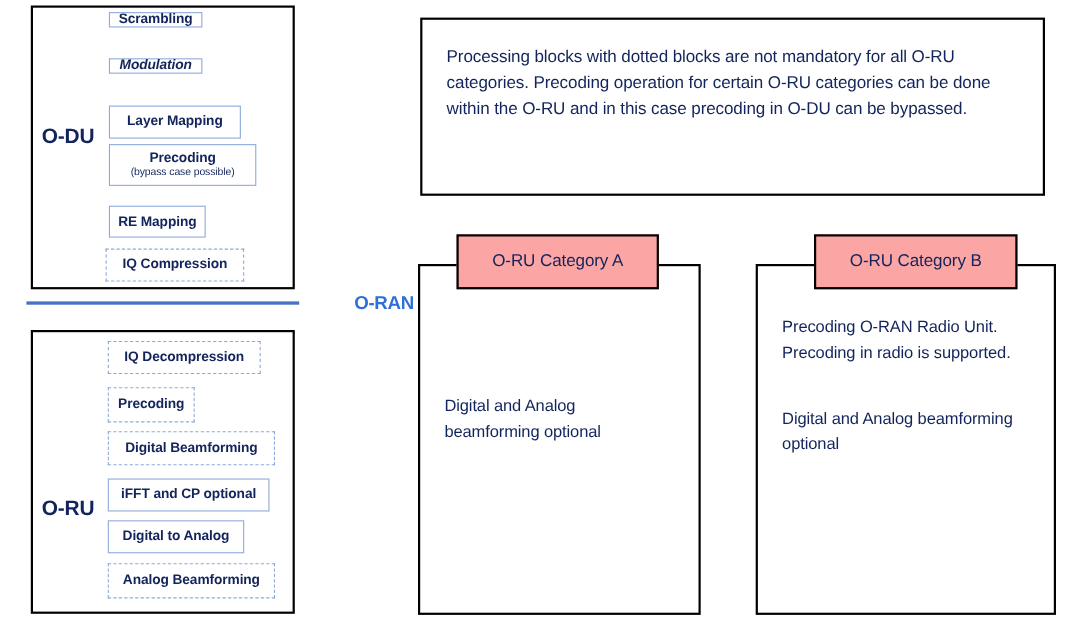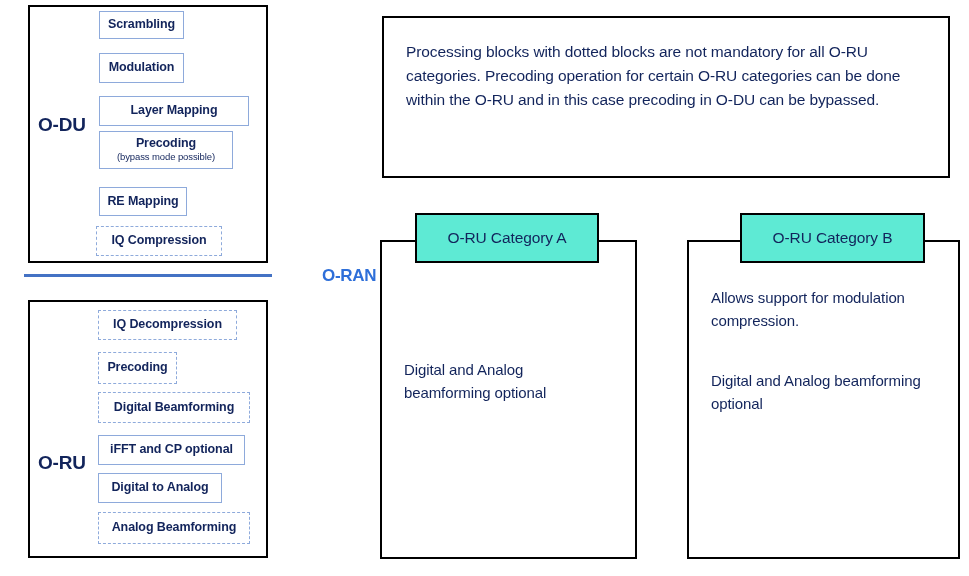--- a/index.html
+++ b/index.html
@@ -91,46 +91,46 @@
   .cat-text:last-child { margin-bottom: 0; }
 
   
   .cat-title {
     display: flex;
     align-items: center;
     justify-content: center;
     font-size: 15.5px;
     color: #12245B;
     letter-spacing: -0.1px;
-    background: #5eead4;
+    background: #fca5a5;
     z-index: 3;
   }
 </style>
 </head>
 <body>
 
 <div class="abs orange-box" style="left:28px; top:5px; width:240px; height:258px;"></div>
 
 <div class="abs group-label" style="left:38px; top:88px; width:60px;margin-top:26px;">O-DU</div>
 
-<div class="abs pblock" style="left:99px; top:11px; width:85px; height:28px;">
+<div class="abs pblock" style="left:99px; top:11px; width:85px; height:14px;">
   <span>Scrambling</span>
 </div>
 
-<div class="abs pblock" style="left:99px; top:53px; width:85px; height:30px;">
+<div class="abs pblock" style="left:99px; top:53px; width:85px; height:14px;font-style:italic;">
   <span>Modulation</span>
 </div>
 
-<div class="abs pblock" style="left:99px; top:96px; width:150px; height:30px;">
+<div class="abs pblock" style="left:99px; top:96px; width:120px; height:30px;">
   <span>Layer Mapping</span>
 </div>
 
 <div class="abs pblock" style="left:99px; top:131px; width:134px; height:38px;">
   <span>Precoding</span>
-  <span class="sub">(bypass mode possible)</span>
+  <span class="sub">(bypass case possible)</span>
 </div>
 
 <div class="abs pblock" style="left:99px; top:187px; width:88px; height:29px;">
   <span>RE Mapping</span>
 </div>
 
 <div class="abs pblock dashed" style="left:96px; top:226px; width:126px; height:30px;">
   <span>IQ Compression</span>
 </div>
 
@@ -172,20 +172,20 @@
 <div class="abs orange-box" style="left:380px; top:240px; width:257px; height:319px; padding:45px 22px 0 22px;">
   <div class="abs" style="position:static; height:72px;"></div>
   <p class="cat-text">Digital and Analog beamforming optional</p>
 </div>
 
 <div class="abs orange-box cat-title" style="left:415px; top:213px; width:184px; height:50px;">
   <span>O-RU Category A</span>
 </div>
 
 <div class="abs orange-box" style="left:687px; top:240px; width:273px; height:319px; padding:45px 22px 0 22px;">
-  <p class="cat-text">Allows support for modulation compression.</p>
+  <p class="cat-text">Precoding O-RAN Radio Unit. Precoding in radio is supported.</p>
   <div class="abs" style="position:static; height:20px;"></div>
   <p class="cat-text">Digital and Analog beamforming optional</p>
 </div>
 
 <div class="abs orange-box cat-title" style="left:740px; top:213px; width:185px; height:50px;">
   <span>O-RU Category B</span>
 </div>
 
 </body></html>

